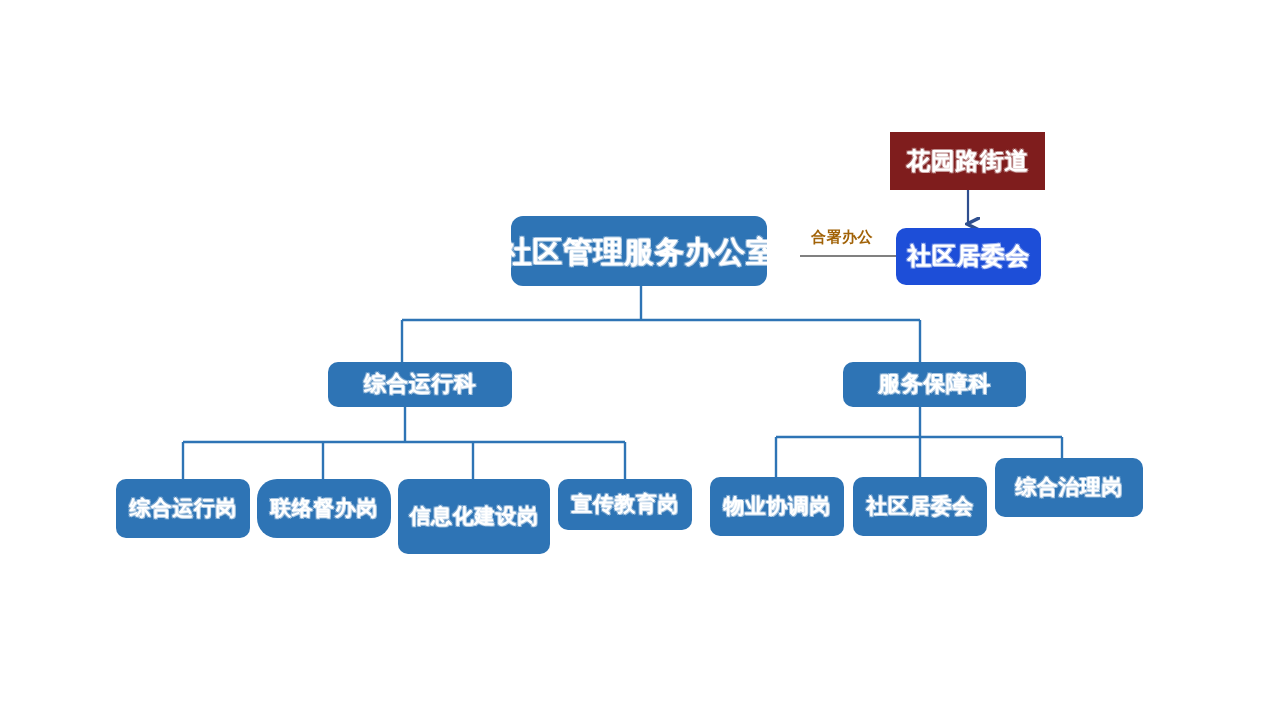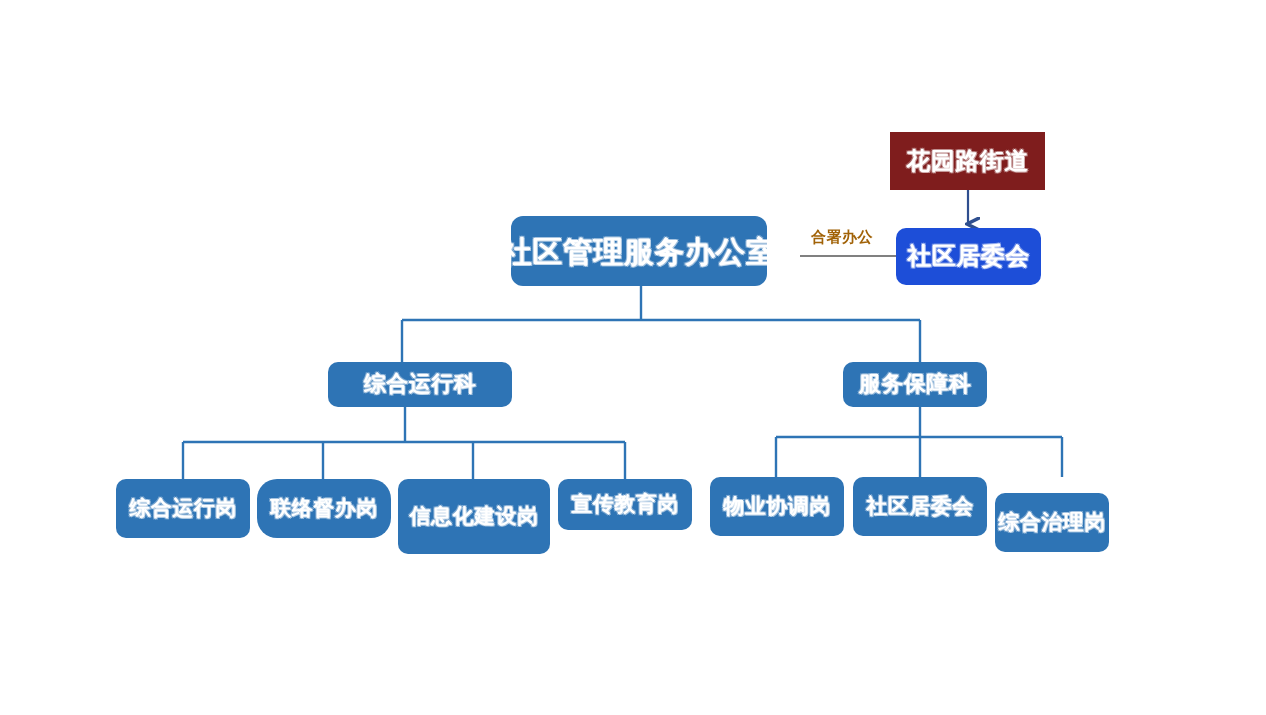--- a/index.html
+++ b/index.html
@@ -112,29 +112,29 @@
   <div class="node purple parent" style="left:890px; top:132px; width:155px; height:58px;">花园路街道</div>
 
   <div class="node blue root" style="left:511px; top:216px; width:256px; height:70px;">社区管理服务办公室</div>
 
   <div class="edge-label" style="left:811px; top:228px;">合署办公</div>
 
   <div class="node green partner" style="left:896px; top:228px; width:145px; height:57px;">社区居委会</div>
 
   <div class="node blue branch" style="left:328px; top:362px; width:184px; height:45px;">综合运行科</div>
 
-  <div class="node blue branch" style="left:843px; top:362px; width:144px; height:45px;">服务保障科</div>
+  <div class="node blue branch" style="left:843px; top:362px; width:183px; height:45px;">服务保障科</div>
 
   <div class="node blue leaf" style="left:116px; top:479px; width:134px; height:59px;">综合运行岗</div>
 
   <div class="node blue leaf" style="left:257px; top:479px; width:134px; height:59px;border-radius:20px;">联络督办岗</div>
 
   <div class="node blue leaf" style="left:398px; top:479px; width:152px; height:75px;text-align:right;">信息化建设岗</div>
 
   <div class="node blue leaf" style="left:558px; top:479px; width:134px; height:51px;">宣传教育岗</div>
 
   <div class="node blue leaf" style="left:710px; top:477px; width:134px; height:59px;">物业协调岗</div>
 
   <div class="node blue leaf" style="left:853px; top:477px; width:134px; height:59px;">社区居委会</div>
 
-  <div class="node blue leaf" style="left:995px; top:493px; width:114px; height:59px;">综合治理岗</div>
+  <div class="node blue leaf" style="left:995px; top:458px; width:148px; height:59px;">综合治理岗</div>
 
 </div>
 
 </body></html>

